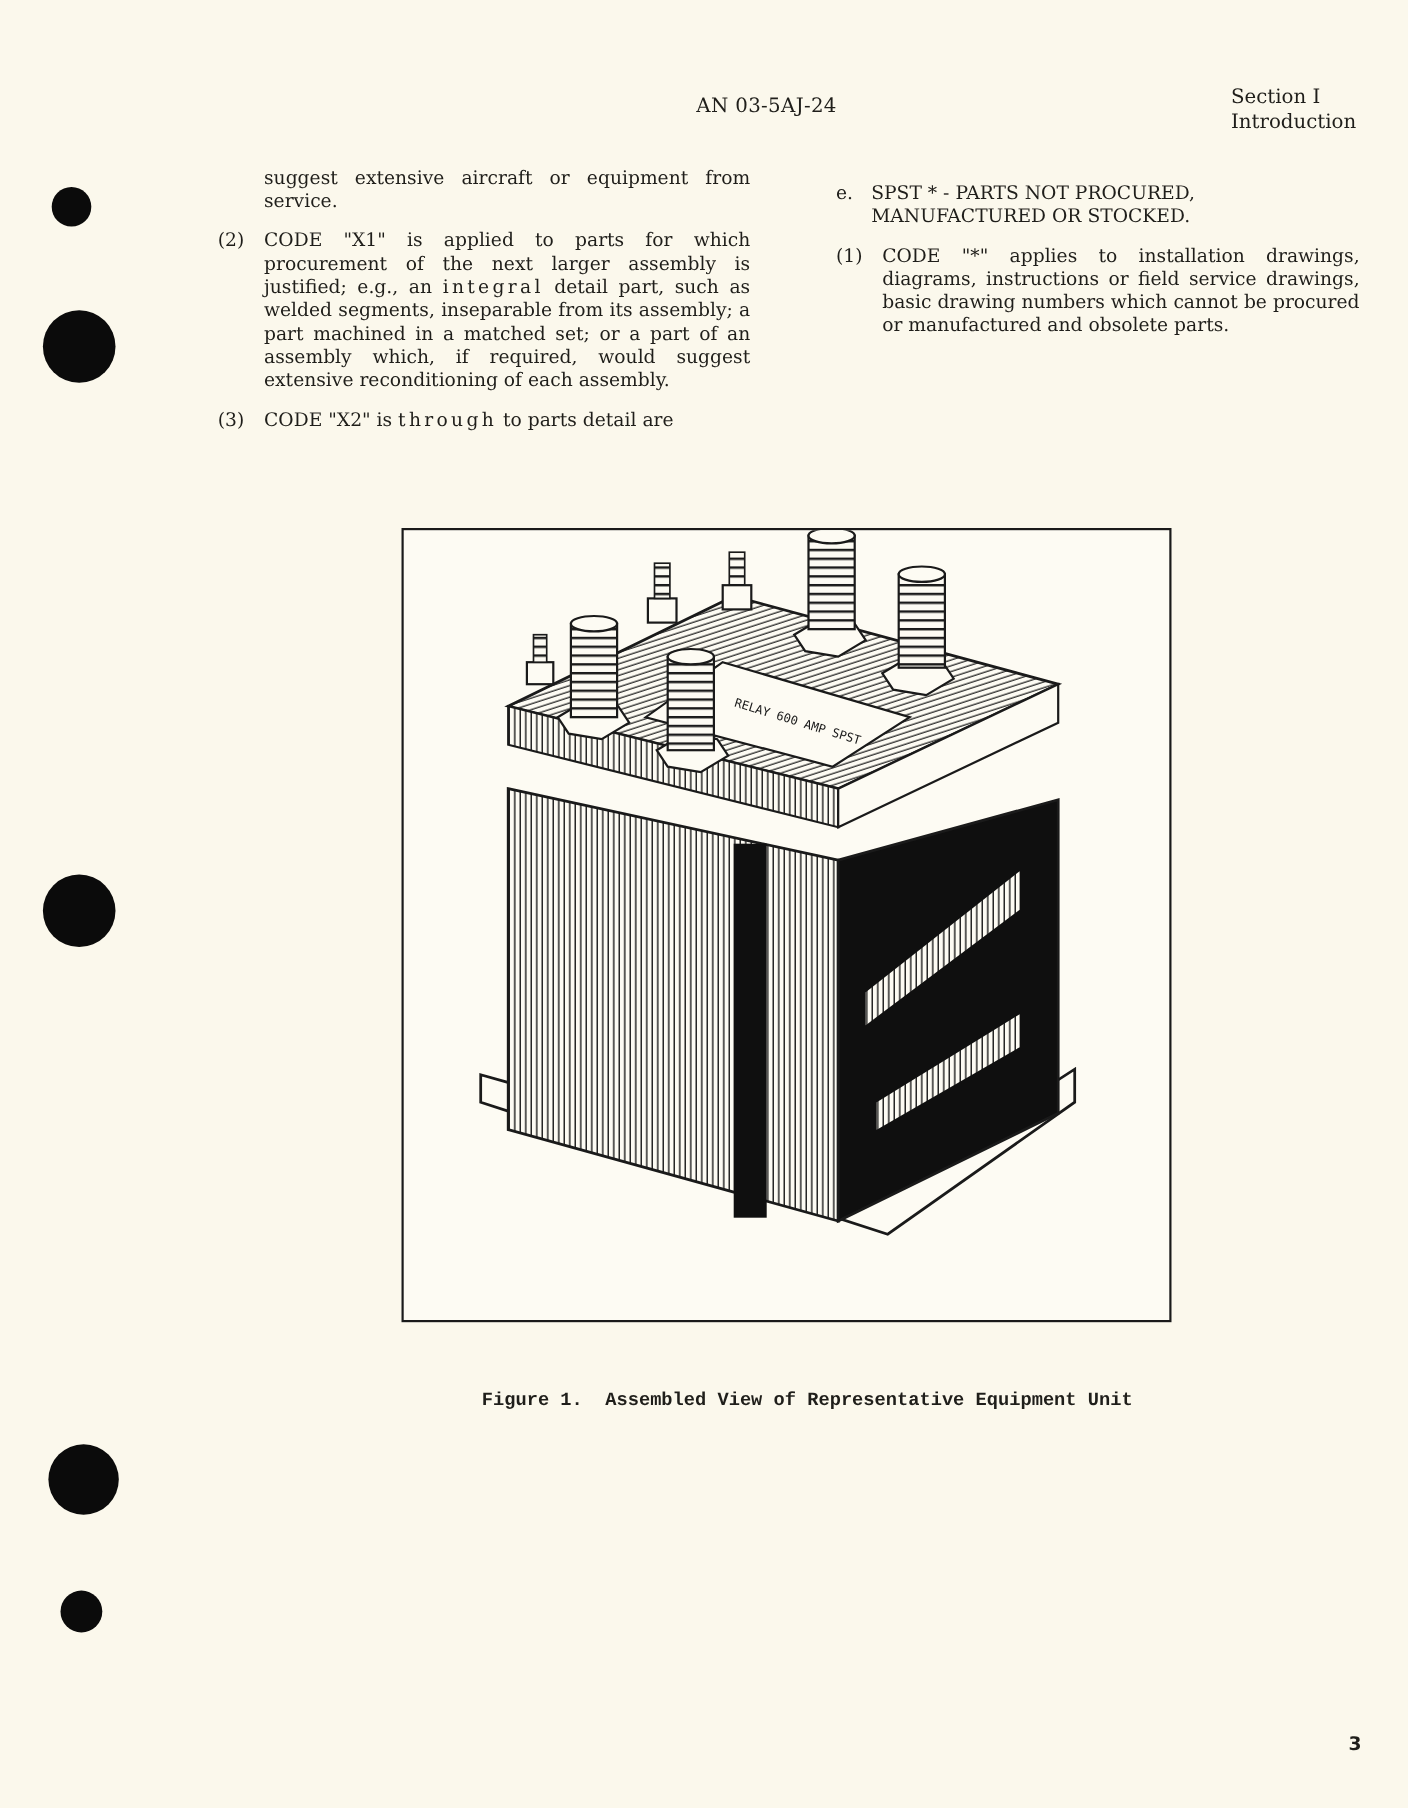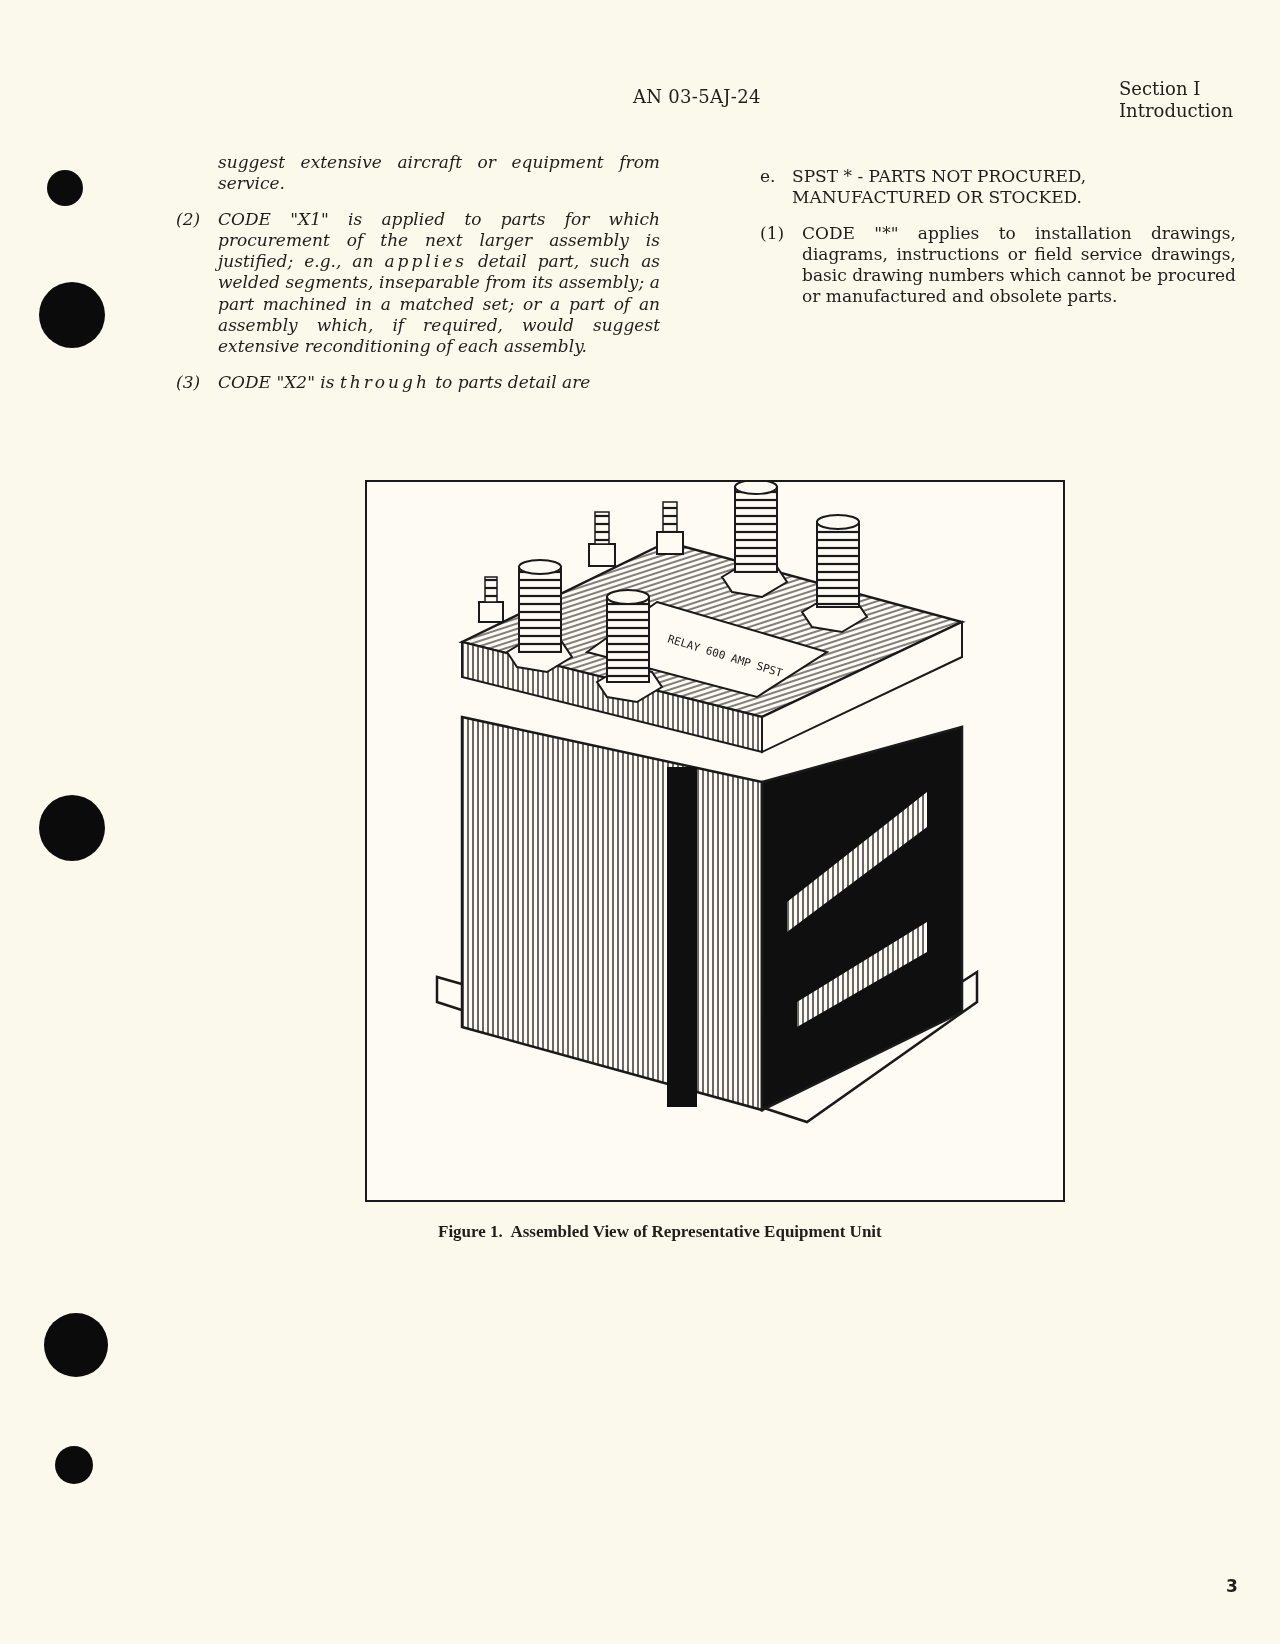--- a/index.html
+++ b/index.html
@@ -16,43 +16,43 @@
   .col p { margin: 0; }
   .item { display: flex; }
   .item .num { width: 42px; flex: none; }
   .item .txt { flex: 1; text-align: justify; }
   .cont { padding-left: 42px; text-align: justify; }
   .spaced { letter-spacing: 3px; }
   .figure-box {
     position: absolute; left: 365px; top: 480px; width: 696px; height: 718px;
     border: 2px solid #1a1a1a; background: #fdfbf3;
   }
-  .caption { position: absolute; left: 438px; top: 1222px; font-size: 17px; font-weight: bold; font-family: Liberation Serif, serif; }
+  .caption { position: absolute; left: 438px; top: 1264px; font-size: 17px; font-weight: bold; font-family: Liberation Mono, monospace; }
   .page-num { position: absolute; left: 1226px; top: 1576px; font-size: 17px; font-weight: bold; font-family: "DejaVu Sans", sans-serif; }
 </style>
 </head>
 <body>
 
 <div class="hole" style="left:47px;top:170px;width:36px;height:36px;"></div>
 <div class="hole" style="left:39px;top:282px;width:66px;height:66px;"></div>
 <div class="hole" style="left:39px;top:795px;width:66px;height:66px;"></div>
 <div class="hole" style="left:44px;top:1313px;width:64px;height:64px;"></div>
 <div class="hole" style="left:55px;top:1446px;width:38px;height:38px;"></div>
 
 <div class="header-code">AN 03-5AJ-24</div>
 <div class="header-section">
   <div>Section I</div>
   <div>Introduction</div>
 </div>
 
-<div class="col" style="left:176px;top:152px;width:484px;font-style:italic;">
+<div class="col" style="left:198px;top:152px;width:484px;">
   <p class="cont">suggest extensive aircraft or equipment from service.</p>
   <div class="item" style="margin-top:14px;">
     <span class="num">(2)</span>
-    <span class="txt"><span>CODE "X1" is applied to parts for which procurement of the next larger assembly is justified; e.g., an </span><span class="spaced">applies</span><span> detail part, such as welded segments, inseparable from its assembly; a part machined in a matched set; or a part of an assembly which, if required, would suggest extensive reconditioning of each assembly.</span></span>
+    <span class="txt"><span>CODE "X1" is applied to parts for which procurement of the next larger assembly is justified; e.g., an </span><span class="spaced">integral</span><span> detail part, such as welded segments, inseparable from its assembly; a part machined in a matched set; or a part of an assembly which, if required, would suggest extensive reconditioning of each assembly.</span></span>
   </div>
   <div class="item" style="margin-top:14px;">
     <span class="num">(3)</span>
     <span class="txt" style="text-align:left;"><span>CODE "X2" is </span><span class="spaced">through</span><span> to parts detail are</span></span>
   </div>
 </div>
 
 <div class="col" style="left:760px;top:152px;width:476px;">
   <div class="item" style="margin-top:14px;">
     <span class="num" style="width:32px;">e.</span>

